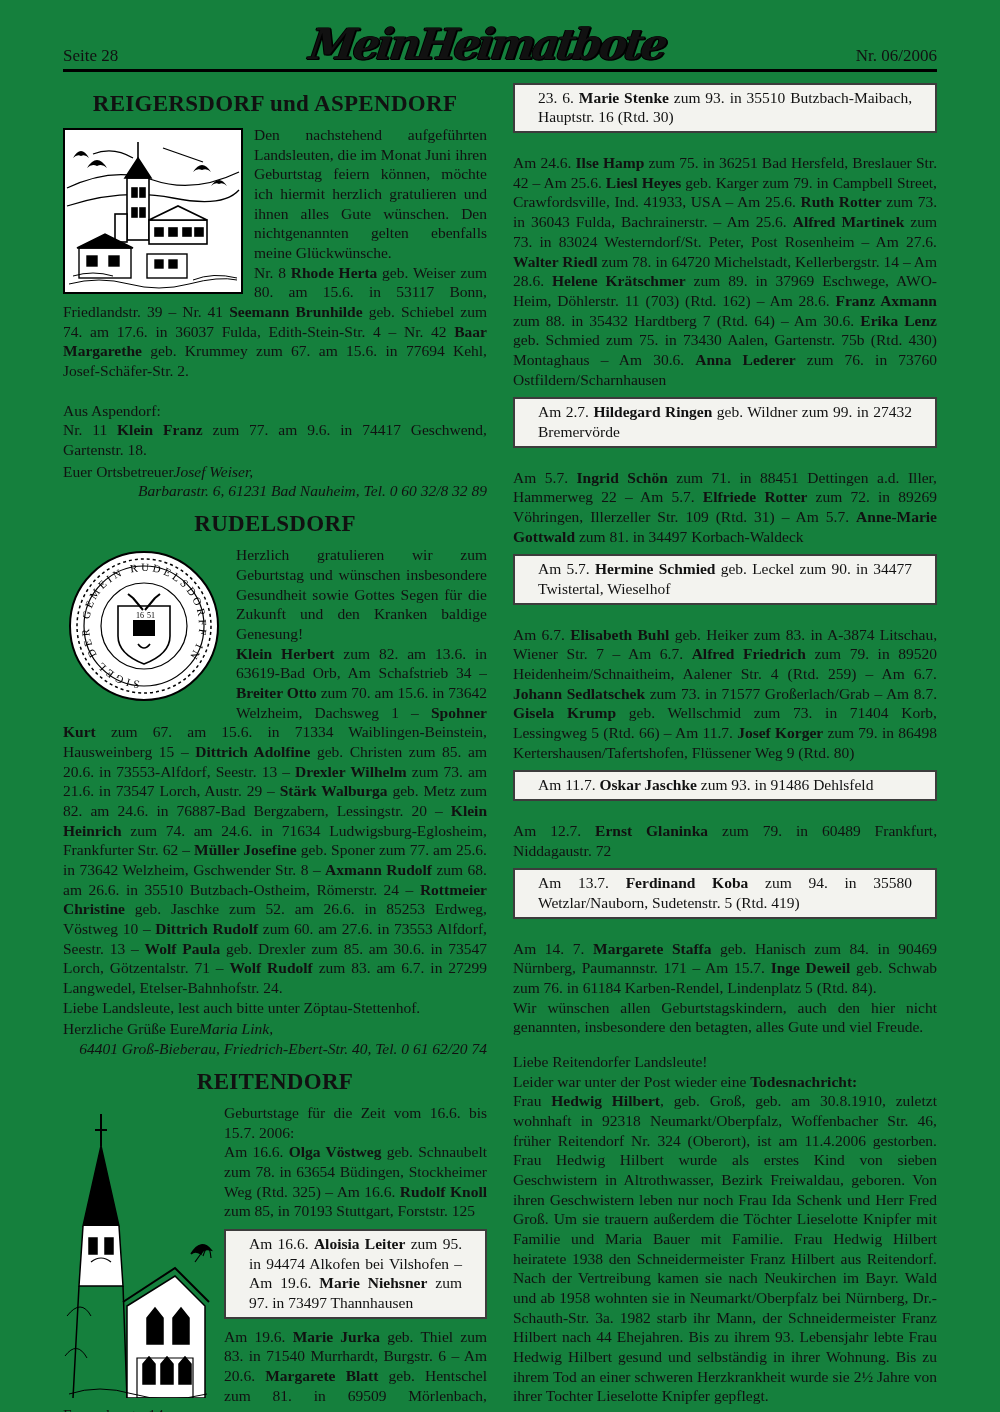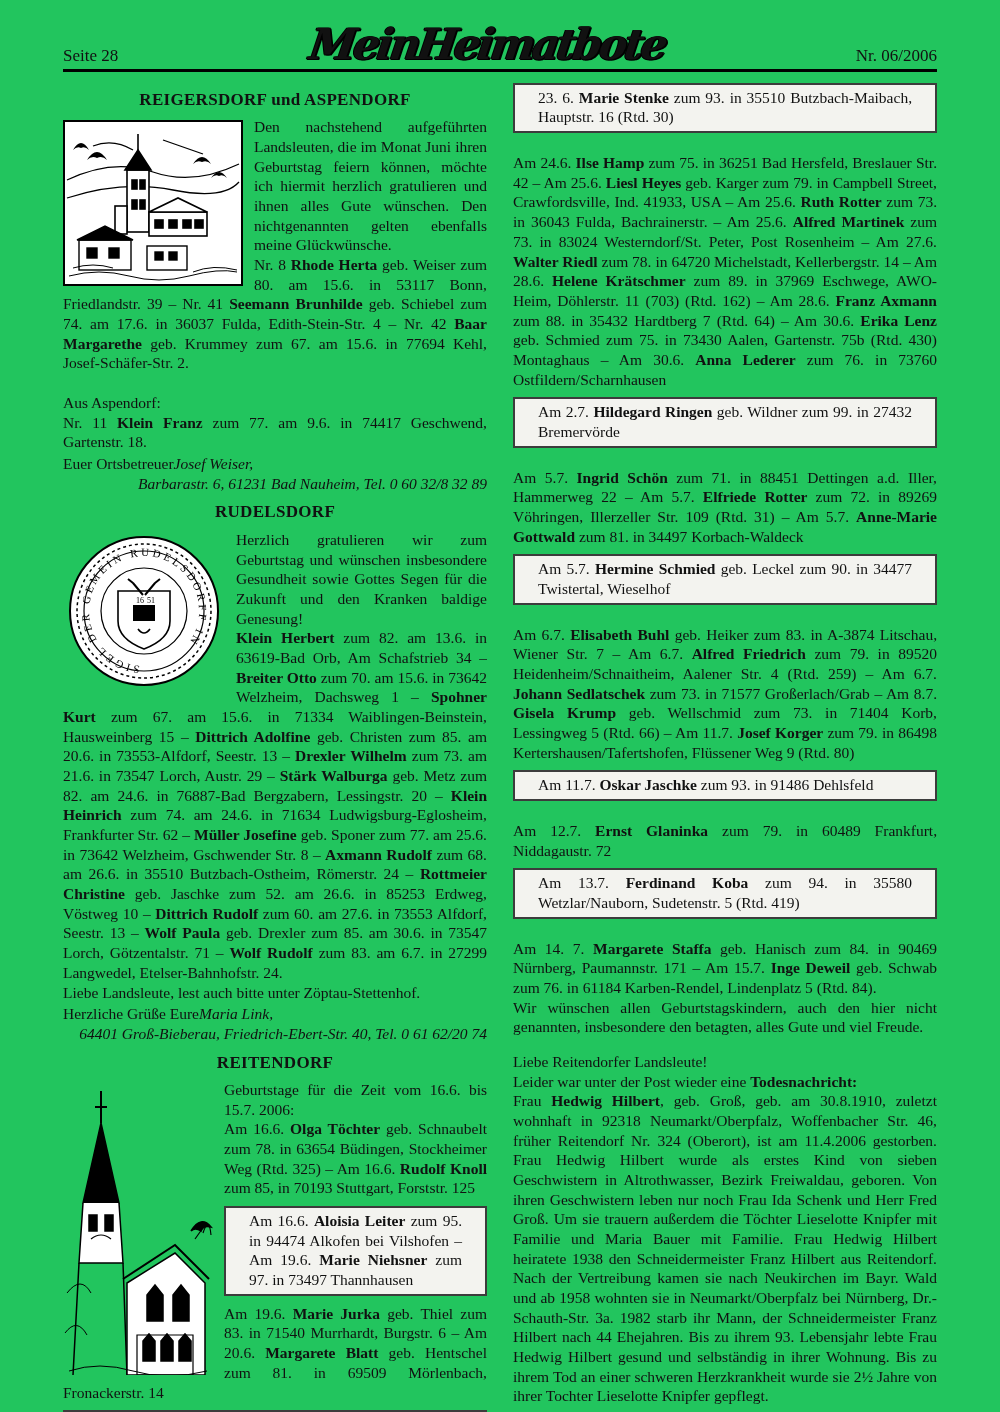--- a/index.html
+++ b/index.html
@@ -1,37 +1,37 @@
 <!DOCTYPE html>
 <html lang="de"><head>
 <meta charset="utf-8">
 <style>
   html,body{margin:0;padding:0;background:#e8e8e6;}
   .page{
     width:1000px;height:1412px;box-sizing:border-box;
-    background:#22c55e;color:#111;margin:0 auto;
+    background:#15803d;color:#111;margin:0 auto;
     padding:26px 63px 10px;overflow:hidden;
     font-family:"Liberation Serif","DejaVu Serif",serif;
   }
   
   .page-header{display:flex;align-items:flex-end;justify-content:space-between;
     border-bottom:3px solid #000;padding-bottom:5px;}
   .page-num,.issue-num{font-size:17px;line-height:1;}
   .masthead{
     font-family:"DejaVu Serif",serif;font-weight:bold;font-style:italic;
     font-size:42px;line-height:.9;letter-spacing:-3px;
     transform:skewX(-8deg) scaleY(1.02);
     text-shadow:1px 0 #000,-1px 0 #000,0 1px #000,2px 1px #000;
     white-space:nowrap;
   }
   
   .columns{display:flex;gap:26px;padding-top:9px;}
   .col{width:calc(50% - 13px);font-size:15.5px;line-height:1.27;text-align:justify;}
   .section{overflow:hidden;}
-  h2.sec-title{font-size:17px;text-align:center;margin:8px 0 7px;letter-spacing:.3px;}
+  h2.sec-title{font-size:23px;text-align:center;margin:8px 0 7px;letter-spacing:.3px;}
   p{margin:0 0 0;}
   .para{margin-top:20px;}
   .tight{margin-top:0;}
   .img-left{float:left;margin:3px 11px 4px 0;}
   .boxed{border:2px solid #3c3c3c;background:#f3f3ef;padding:3px 23px 4px;margin:8px 0;overflow:hidden;}
   .sig-row{display:flex;justify-content:flex-start;margin-top:2px;}
   .italic{font-style:italic;}
   .right-line{text-align:right;font-style:italic;}
   .bold-lead{font-weight:normal;margin-top:15px;}
   .serial-title{font-weight:bold;text-align:center;margin-top:27px;}
@@ -164,21 +164,21 @@
               <path d="M74 252 h56 v40 h-56 z" stroke-width="1.2"></path>
               <path d="M80 258 l6 -7 6 7 v20 h-12z M98 258 l6 -7 6 7 v20 h-12z M116 258 l6 -7 6 7 v20 h-12z" fill="#000"></path>
               <path d="M4 210 q14 -18 24 0 M2 250 q12 -16 22 2" stroke-width="1"></path>
               <path d="M140 150 q6 -18 8 2 M132 156 l10 -14" stroke-width="1.2"></path>
               <path d="M128 148 q10 -16 20 -4 q-8 -2 -10 4 q-6 -4 -10 0z" fill="#000"></path>
               <path d="M6 288 q30 -10 64 0 t74 0" stroke-width="1"></path>
             </g>
           </svg>
         </span>
         <p class="tight">Geburtstage für die Zeit vom 16.6. bis 15.7. 2006:</p>
-        <p class="tight"><span>Am 16.6. </span><b>Olga Töchter</b><span> geb. Schnaubelt zum 78. in 63654 Büdingen, Stockheimer Weg (Rtd. 325) – Am 16.6. </span><b>Rudolf Knoll</b><span> zum 85, in 70193 Stuttgart, Forststr. 125</span></p>
+        <p class="tight"><span>Am 16.6. </span><b>Olga Vöstweg</b><span> geb. Schnaubelt zum 78. in 63654 Büdingen, Stockheimer Weg (Rtd. 325) – Am 16.6. </span><b>Rudolf Knoll</b><span> zum 85, in 70193 Stuttgart, Forststr. 125</span></p>
         <div class="boxed"><span>Am 16.6. </span><b>Aloisia Leiter</b><span> zum 95. in 94474 Alkofen bei Vilshofen – Am 19.6. </span><b>Marie Niehsner</b><span> zum 97. in 73497 Thannhausen</span></div>
         <p class="tight"><span>Am 19.6. </span><b>Marie Jurka</b><span> geb. Thiel zum 83. in 71540 Murrhardt, Burgstr. 6 – Am 20.6. </span><b>Margarete Blatt</b><span> geb. Hentschel zum 81. in 69509 Mörlenbach,  Fronackerstr. 14</span></p>
         <div class="boxed"><span>Am 20.6. </span><b>Edeltraud Emmel</b><span> zum 93. in 60329 Frankfurt/Main, Baseler Str. 5 – Am 20.6. </span></div>
 
       </div>
 
     </div>
 
     <div class="col">
 

